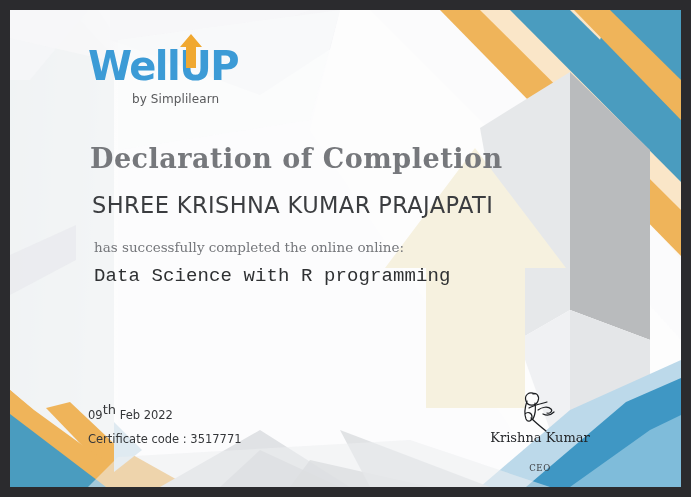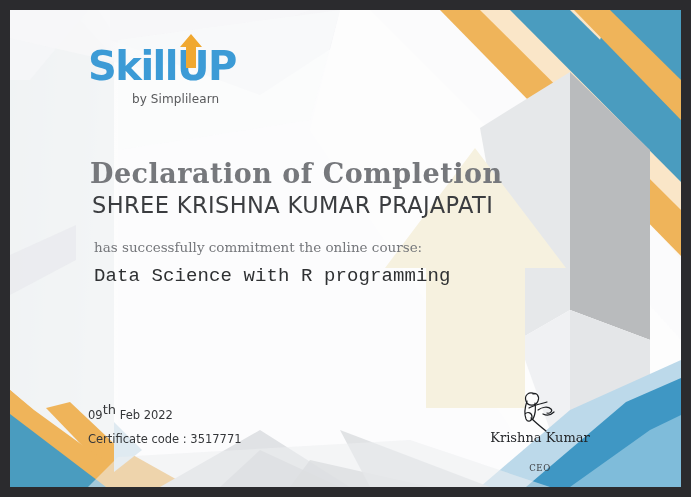--- a/index.html
+++ b/index.html
@@ -18,21 +18,21 @@
   .content{position:absolute;left:0;top:0;width:671px;height:477px;}
 
   .logo{position:absolute;left:78px;top:36px;width:160px;}
   .logo-word{position:relative;font-family:"DejaVu Sans",sans-serif;font-weight:bold;
              font-size:40px;letter-spacing:-1.5px;line-height:1;color:#3c9bd6;}
   .logo-word .up{color:#3c9bd6;}
   .logo-arrow{position:absolute;left:92px;top:-12px;width:22px;height:34px;}
   .logo-sub{margin-top:6px;margin-left:44px;font-family:"DejaVu Sans",sans-serif;
             font-size:12px;color:#58595b;letter-spacing:.1px;}
 
-  .decl{position:absolute;left:80px;top:148px;
+  .decl{position:absolute;left:80px;top:133px;
         font-family:"DejaVu Serif",serif;font-weight:bold;font-size:27px;
         color:#76787c;letter-spacing:.5px;
         font-variant:normal;text-align:center;}
   .decl .blk{font-family:"DejaVu Serif",serif;}
 
   .recipient{position:absolute;left:82px;top:182px;
              font-family:"DejaVu Sans",sans-serif;font-size:22.5px;font-weight:400;
              letter-spacing:.4px;color:#3b3d40;white-space:nowrap;}
 
   .subline{position:absolute;left:84px;top:229px;
@@ -134,37 +134,37 @@
         </g>
 
         <polygon points="108,30 330,0 300,110 108,140" fill="#fafbfc" opacity="0.55"></polygon>
       </svg>
     </div>
 
     <div class="content">
 
       <div class="logo">
         <div class="logo-word">
-          <span>Skill</span><span class="up">UP</span>
+          <span>Well</span><span class="up">UP</span>
           <span class="logo-arrow">
             <svg viewBox="0 0 22 34" xmlns="http://www.w3.org/2000/svg">
               <polygon points="11,0 22,13 16,13 16,34 6,34 6,13 0,13" fill="#f0a830"></polygon>
             </svg>
           </span>
         </div>
         <div class="logo-sub">by Simplilearn</div>
       </div>
 
       <div class="decl">
         <span class="blk">Declaration of Completion</span>
       </div>
 
       <div class="recipient">SHREE KRISHNA KUMAR PRAJAPATI</div>
 
-      <div class="subline">has successfully commitment the online course:</div>
+      <div class="subline">has successfully completed the online online:</div>
 
       <div class="course">Data Science with R programming</div>
 
 
       <div class="datebox">
         <div class="l1"><span>09</span><sup>th</sup> <span>Feb 2022</span></div>
         <div><span>Certificate code : </span><span>3517771</span></div>
       </div>
 
       <div class="sigblock">

